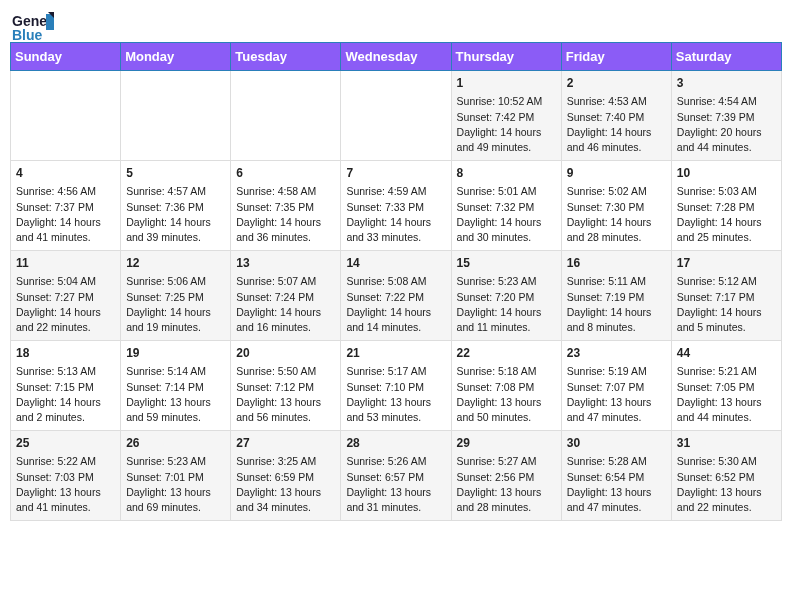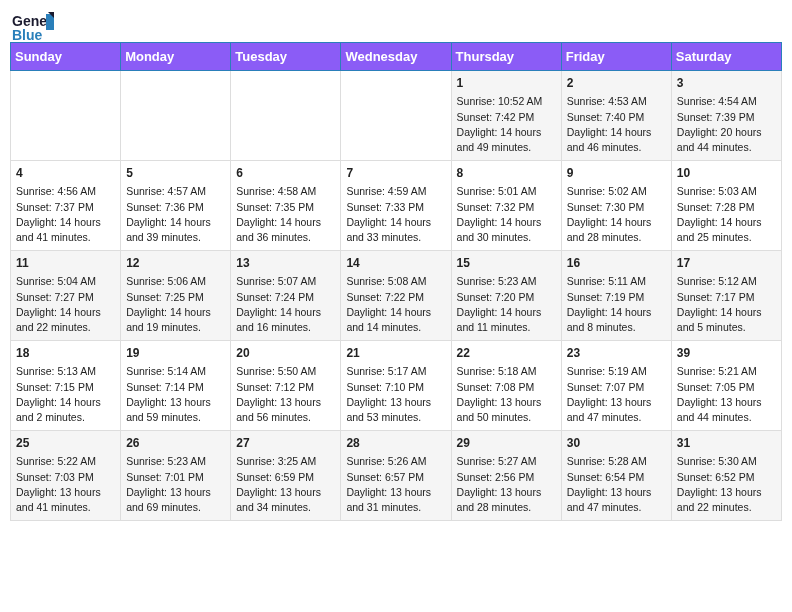--- a/index.html
+++ b/index.html
@@ -140,21 +140,21 @@
         <td><span class="day-num">16</span><span>Sunrise: 5:11 AM</span><br><span>Sunset: 7:19 PM</span><br><span>Daylight: 14 hours and 8 minutes.</span></td>
         <td><span class="day-num">17</span><span>Sunrise: 5:12 AM</span><br><span>Sunset: 7:17 PM</span><br><span>Daylight: 14 hours and 5 minutes.</span></td>
       </tr>
       <tr>
         <td><span class="day-num">18</span><span>Sunrise: 5:13 AM</span><br><span>Sunset: 7:15 PM</span><br><span>Daylight: 14 hours and 2 minutes.</span></td>
         <td><span class="day-num">19</span><span>Sunrise: 5:14 AM</span><br><span>Sunset: 7:14 PM</span><br><span>Daylight: 13 hours and 59 minutes.</span></td>
         <td><span class="day-num">20</span><span>Sunrise: 5:50 AM</span><br><span>Sunset: 7:12 PM</span><br><span>Daylight: 13 hours and 56 minutes.</span></td>
         <td><span class="day-num">21</span><span>Sunrise: 5:17 AM</span><br><span>Sunset: 7:10 PM</span><br><span>Daylight: 13 hours and 53 minutes.</span></td>
         <td><span class="day-num">22</span><span>Sunrise: 5:18 AM</span><br><span>Sunset: 7:08 PM</span><br><span>Daylight: 13 hours and 50 minutes.</span></td>
         <td><span class="day-num">23</span><span>Sunrise: 5:19 AM</span><br><span>Sunset: 7:07 PM</span><br><span>Daylight: 13 hours and 47 minutes.</span></td>
-        <td><span class="day-num">39</span><span>Sunrise: 5:21 AM</span><br><span>Sunset: 7:05 PM</span><br><span>Daylight: 13 hours and 44 minutes.</span></td>
+        <td><span class="day-num">44</span><span>Sunrise: 5:21 AM</span><br><span>Sunset: 7:05 PM</span><br><span>Daylight: 13 hours and 44 minutes.</span></td>
       </tr>
       <tr>
         <td><span class="day-num">25</span><span>Sunrise: 5:22 AM</span><br><span>Sunset: 7:03 PM</span><br><span>Daylight: 13 hours and 41 minutes.</span></td>
         <td><span class="day-num">26</span><span>Sunrise: 5:23 AM</span><br><span>Sunset: 7:01 PM</span><br><span>Daylight: 13 hours and 69 minutes.</span></td>
         <td><span class="day-num">27</span><span>Sunrise: 3:25 AM</span><br><span>Sunset: 6:59 PM</span><br><span>Daylight: 13 hours and 34 minutes.</span></td>
         <td><span class="day-num">28</span><span>Sunrise: 5:26 AM</span><br><span>Sunset: 6:57 PM</span><br><span>Daylight: 13 hours and 31 minutes.</span></td>
         <td><span class="day-num">29</span><span>Sunrise: 5:27 AM</span><br><span>Sunset: 2:56 PM</span><br><span>Daylight: 13 hours and 28 minutes.</span></td>
         <td><span class="day-num">30</span><span>Sunrise: 5:28 AM</span><br><span>Sunset: 6:54 PM</span><br><span>Daylight: 13 hours and 47 minutes.</span></td>
         <td><span class="day-num">31</span><span>Sunrise: 5:30 AM</span><br><span>Sunset: 6:52 PM</span><br><span>Daylight: 13 hours and 22 minutes.</span></td>
       </tr>

